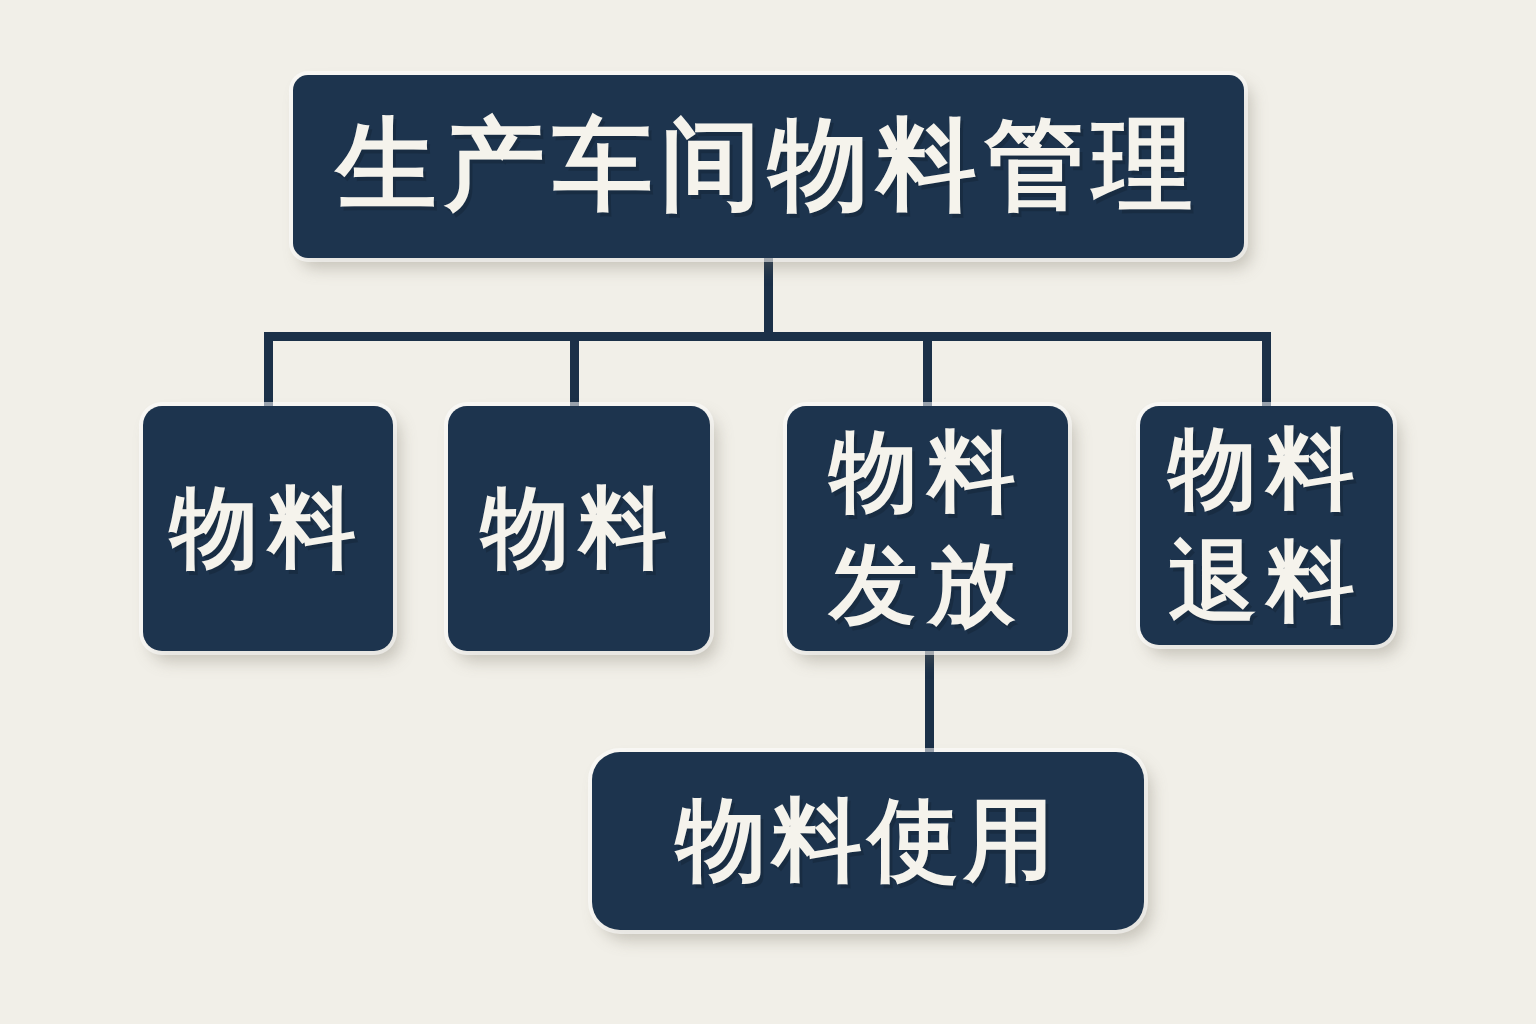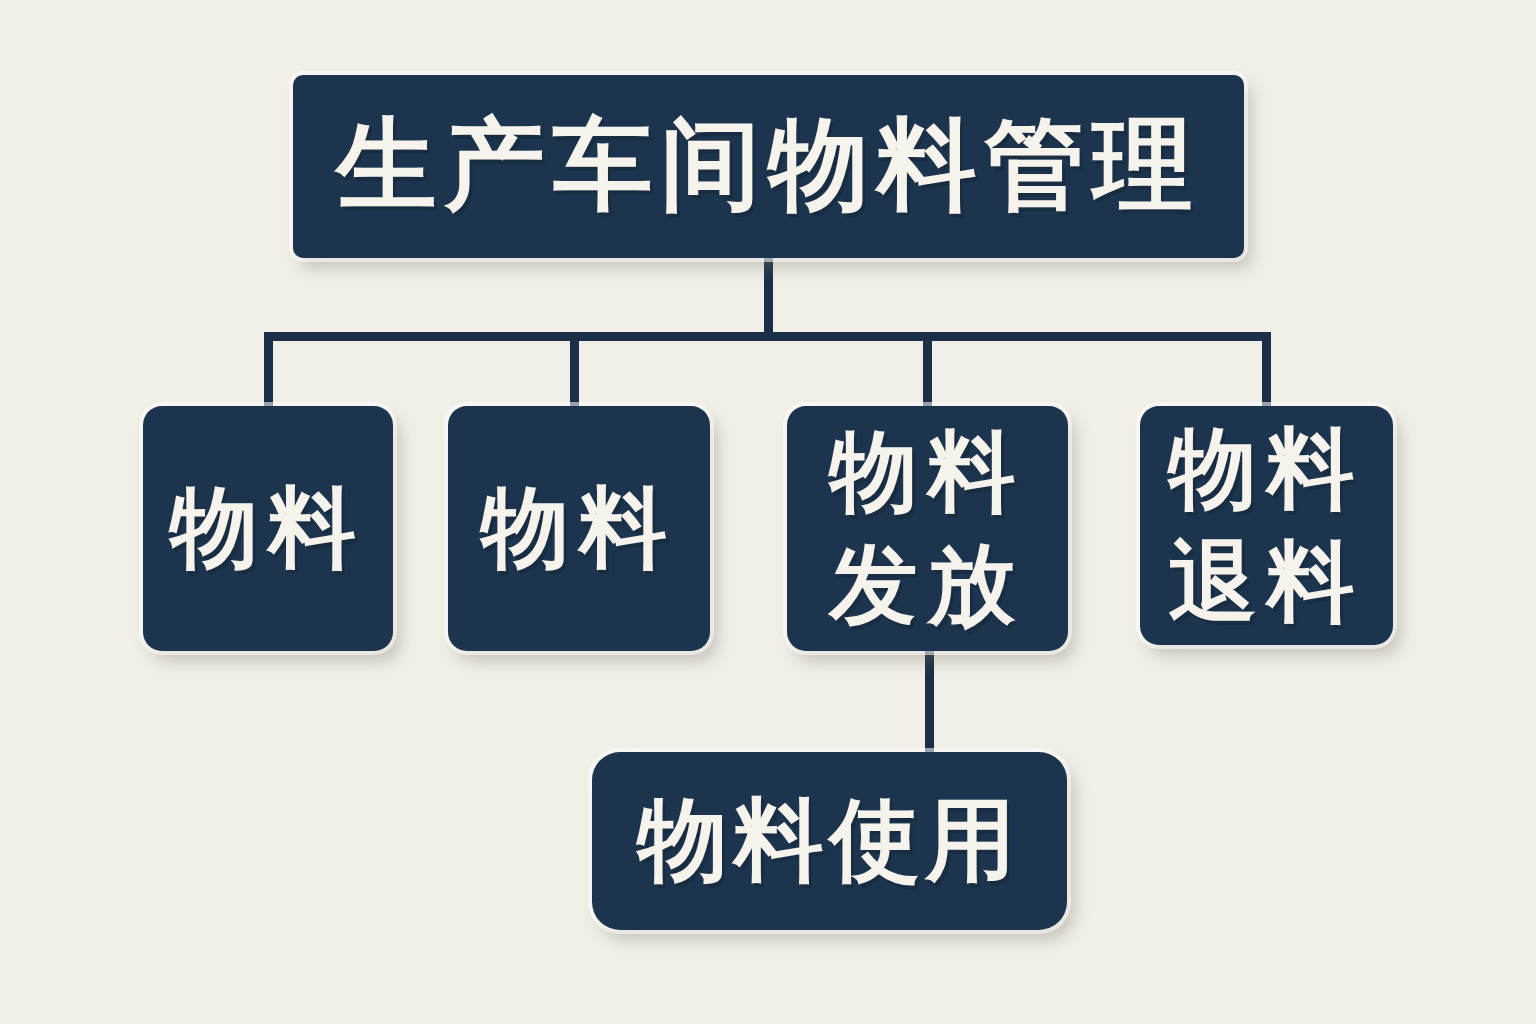--- a/index.html
+++ b/index.html
@@ -32,37 +32,37 @@
     text-align:center;
     box-shadow:0 0 0 4px rgba(255,255,255,0.55), 7px 10px 16px rgba(118,112,98,0.35);
   }
   .node .label-line{
     display:block;
     text-shadow:3px 4px 0 rgba(0,0,0,0.15);
     white-space:nowrap;
   }
   .node-root{
     left:293px;top:75px;width:951px;height:183px;
-    border-radius:10px;
+    border-radius:15px;
     font-size:100px;
     letter-spacing:8px;
   }
   .node-child{
     top:406px;height:245px;
     border-radius:19px;
     font-size:88px;
     letter-spacing:10px;
     line-height:1.28;
   }
   .node-child1{left:143px;width:250px;}
   .node-child2{left:448px;width:262px;}
   .node-child3{left:787px;width:281px;}
   .node-child4{left:1140px;width:253px;height:239px;}
   .node-leaf{
-    left:592px;top:752px;width:475px;height:178px;
+    left:592px;top:752px;width:552px;height:178px;
     border-radius:28px;
     font-size:90px;
     letter-spacing:6px;
   }
   .connector{
     position:absolute;
     background:var(--line);
   }
   .conn-stem-root    {left:764px;top:256px;width:9px;height:80px;}
   .conn-h-bus        {left:264px;top:332px;width:1007px;height:9px;}

